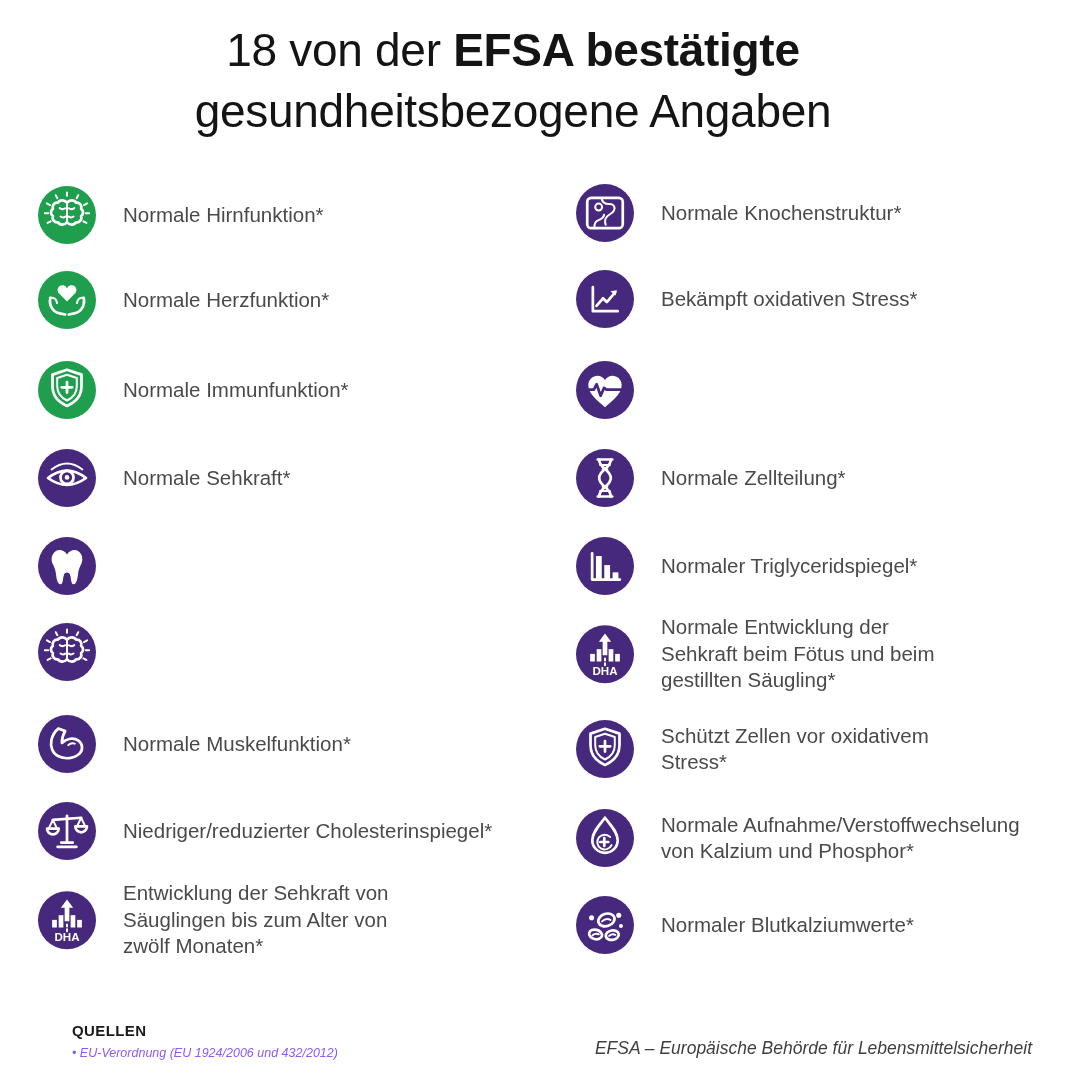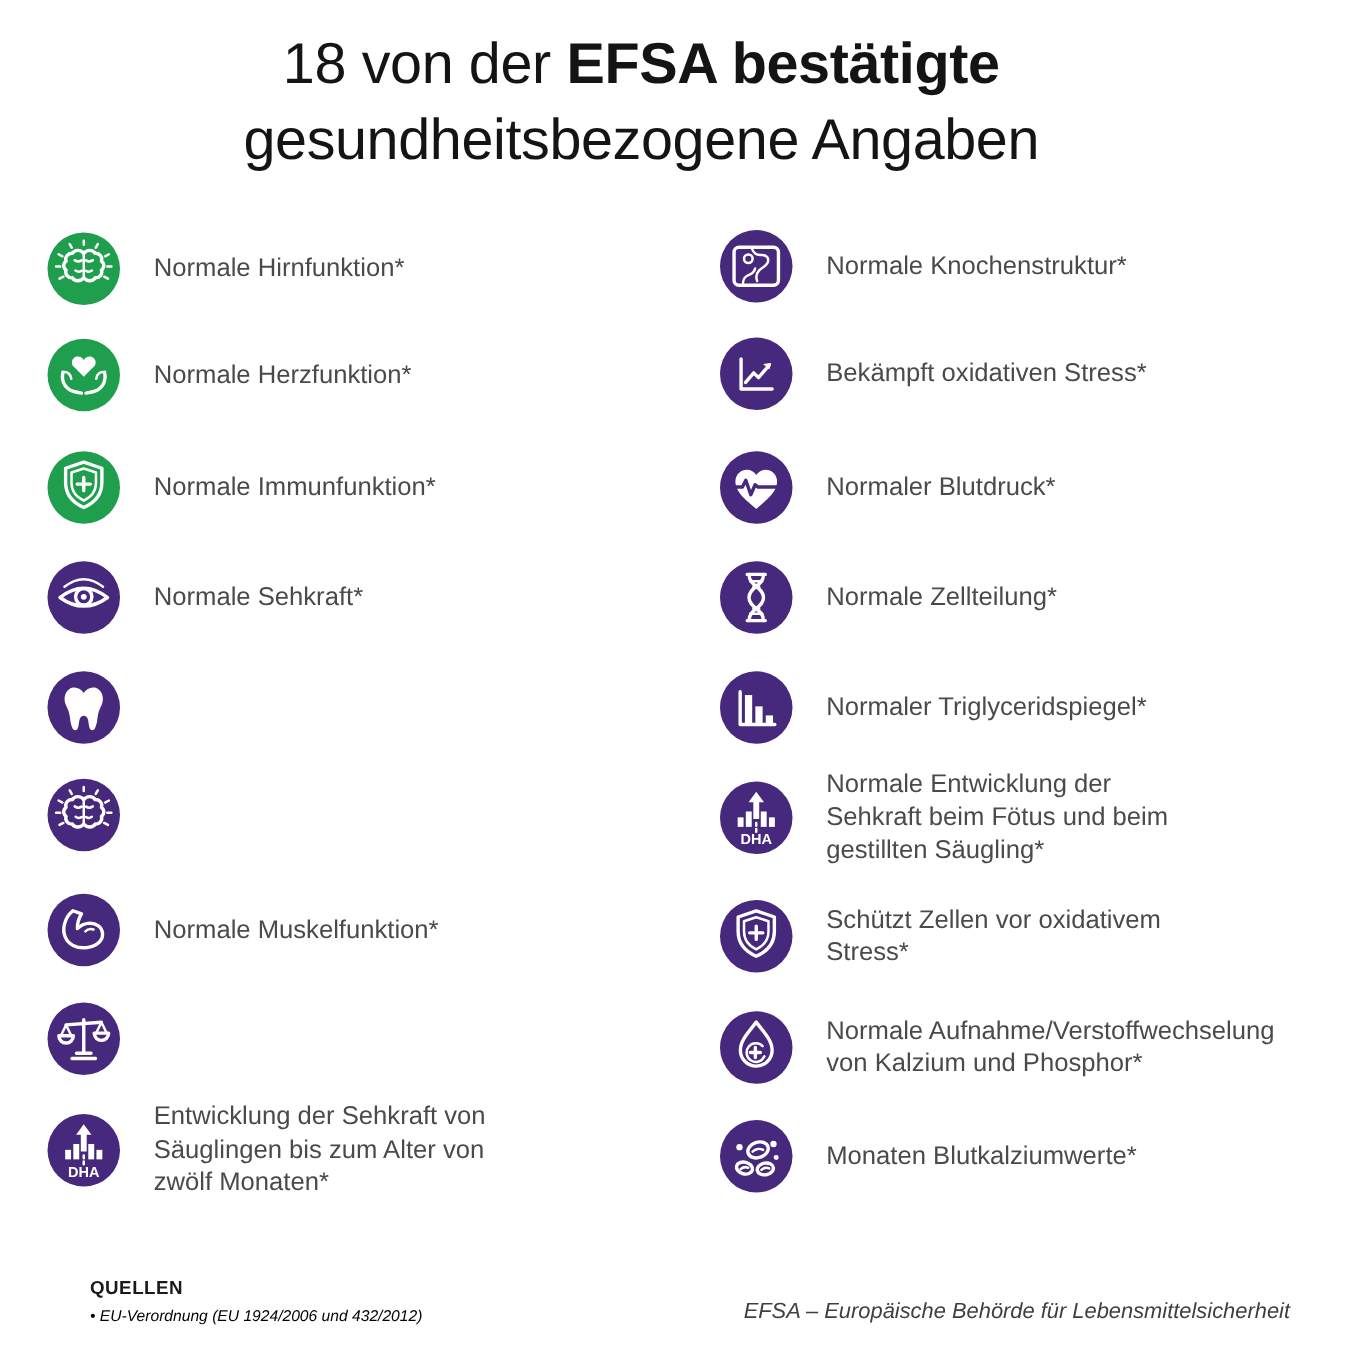--- a/index.html
+++ b/index.html
@@ -18,21 +18,21 @@
   .badge.green{background:#1f9e4d;}
   .badge.purple{background:#46287d;}
   .label{font-size:20.5px;line-height:26.5px;color:#4a4a4a;white-space:pre-line;}
   .ic{stroke:#ffffff;fill:none;stroke-width:1.5;stroke-linecap:round;stroke-linejoin:round;}
   .ict{stroke:#ffffff;fill:none;stroke-width:1.1;stroke-linecap:round;stroke-linejoin:round;}
   .fw{fill:#ffffff;stroke:none;}
   .pl{stroke:#46287d;fill:none;stroke-width:1.5;stroke-linecap:round;stroke-linejoin:round;}
   .dha-text{font-family:"Liberation Sans",sans-serif;font-weight:bold;font-size:6.4px;}
   .sources{position:absolute;left:60px;top:1022px;margin-left:12px;}
   .sources-head{font-weight:700;font-size:15px;letter-spacing:.4px;color:#1a1a1a;}
-  .sources-item{font-style:italic;font-size:12.5px;color:#000000;margin-top:7px;}
+  .sources-item{font-style:italic;font-size:12.5px;color:#8b5cf6;margin-top:7px;}
   .efsa-note{position:absolute;right:48px;top:1038px;font-style:italic;font-size:17.5px;color:#3f3f3f;}
 </style>
 </head>
 <body>
 
 <div class="title">
   <div><span>18 von der </span><strong>EFSA bestätigte</strong></div>
   <div>gesundheitsbezogene Angaben</div>
 </div>
 
@@ -114,20 +114,21 @@
 <div class="claim" style="top:831px;left:38px">
   <div class="badge purple">
     <svg viewBox="0 0 32 32">
       <path class="ic" stroke-width="1.3" d="M16 7.6 V22.4 M8.2 9.9 L23.8 8.7"></path>
       <circle class="fw" cx="16" cy="9.3" r="1.1"></circle>
       <path class="ict" d="M8.2 9.9 L5.9 14.7 M8.2 9.9 L10.5 14.7 M23.8 8.7 L21.5 13.5 M23.8 8.7 L26.1 13.5"></path>
       <path class="ic" stroke-width="1.3" d="M5 14.7 h6.4 a3.2 3.2 0 0 1 -6.4 0 Z M20.6 13.5 h6.4 a3.2 3.2 0 0 1 -6.4 0 Z"></path>
       <path class="ic" stroke-width="1.3" d="M12.8 22.4 h6.4 M10.8 24.7 h10.4"></path>
     </svg>
   </div>
+  <div class="label">Niedriger/reduzierter Cholesterinspiegel*</div>
 </div>
 
 <div class="claim" style="top:920px;left:38px">
   <div class="badge purple">
     <svg viewBox="0 0 32 32">
       <path class="fw" d="M16 4.5 l3.4 4.6 h-2.1 v7.4 h-2.6 V9.1 h-2.1 Z"></path>
       <path class="ict" d="M16 18.3 v1.2 M16 20.9 v1.2"></path>
       <rect class="fw" x="7.8" y="15.8" width="2.6" height="4.2"></rect>
       <rect class="fw" x="11.4" y="13.2" width="2.6" height="6.8"></rect>
       <rect class="fw" x="18" y="13.2" width="2.6" height="6.8"></rect>
@@ -163,21 +164,20 @@
   <div class="label">Bekämpft oxidativen Stress*</div>
 </div>
 
 <div class="claim" style="top:390px;left:576px">
   <div class="badge purple">
     <svg viewBox="0 0 32 32">
       <path class="fw" d="M16 25.5 C12.6 22.3 6.8 18.6 6.8 13.4 C6.8 10.2 9.3 8.2 11.9 8.2 C13.6 8.2 15.1 9.1 16 10.5 C16.9 9.1 18.4 8.2 20.1 8.2 C22.7 8.2 25.2 10.2 25.2 13.4 C25.2 18.6 19.4 22.3 16 25.5 Z"></path>
       <path class="pl" d="M5 15.8 h4.9 l1.5 -3 2.2 6.4 1.9 -4.4 1.3 1 h10.4"></path>
     </svg>
   </div>
-  <div class="label">Normaler Blutdruck*</div>
 </div>
 
 <div class="claim" style="top:478px;left:576px">
   <div class="badge purple">
     <svg viewBox="0 0 32 32">
       <path class="ic" stroke-width="1.3" d="M12.8 5.8 c0 5.2 6.4 5.5 6.4 10.2 c0 4.7 -6.4 5 -6.4 10.2"></path>
       <path class="ic" stroke-width="1.3" d="M19.2 5.8 c0 5.2 -6.4 5.5 -6.4 10.2 c0 4.7 6.4 5 6.4 10.2"></path>
       <path class="ic" stroke-width="1.3" d="M12 5.8 h8 M12 26.2 h8"></path>
       <path class="ict" d="M13.3 8.8 h5.4 M14.7 11.2 h2.6 M14.7 20.8 h2.6 M13.3 23.2 h5.4"></path>
     </svg>
@@ -245,20 +245,20 @@
       <path class="ict" d="M14.4 14 c1.3 -1.3 3.2 -1.6 4.6 -.8"></path>
       <ellipse class="ic" stroke-width="1.4" cx="10.8" cy="21.2" rx="3.6" ry="2.6" transform="rotate(14 10.8 21.2)"></ellipse>
       <path class="ict" d="M9.1 21.7 c1 -.9 2.3 -1.1 3.4 -.6"></path>
       <ellipse class="ic" stroke-width="1.4" cx="20" cy="21.6" rx="3.6" ry="2.6" transform="rotate(-10 20 21.6)"></ellipse>
       <path class="ict" d="M18.3 22 c1 -.9 2.3 -1.1 3.4 -.6"></path>
       <circle class="fw" cx="8.6" cy="12" r="1.4"></circle>
       <circle class="fw" cx="23.6" cy="10.6" r="1.4"></circle>
       <circle class="fw" cx="24.8" cy="16.6" r="1.1"></circle>
     </svg>
   </div>
-  <div class="label">Monaten Blutkalziumwerte*</div>
+  <div class="label">Normaler Blutkalziumwerte*</div>
 </div>
 
 <div class="sources">
   <div class="sources-head">QUELLEN</div>
   <div class="sources-item">• EU-Verordnung (EU 1924/2006 und 432/2012)</div>
 </div>
 <div class="efsa-note">EFSA – Europäische Behörde für Lebensmittelsicherheit</div>
 
 </body></html>

